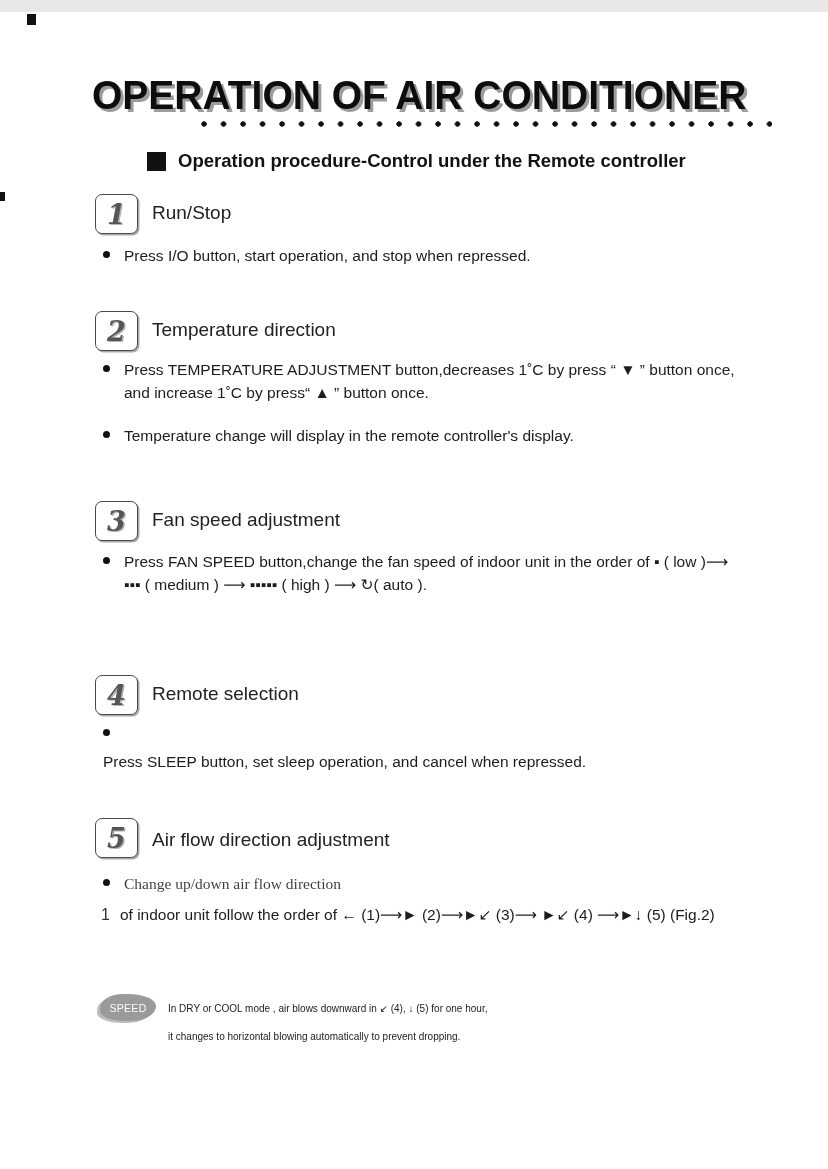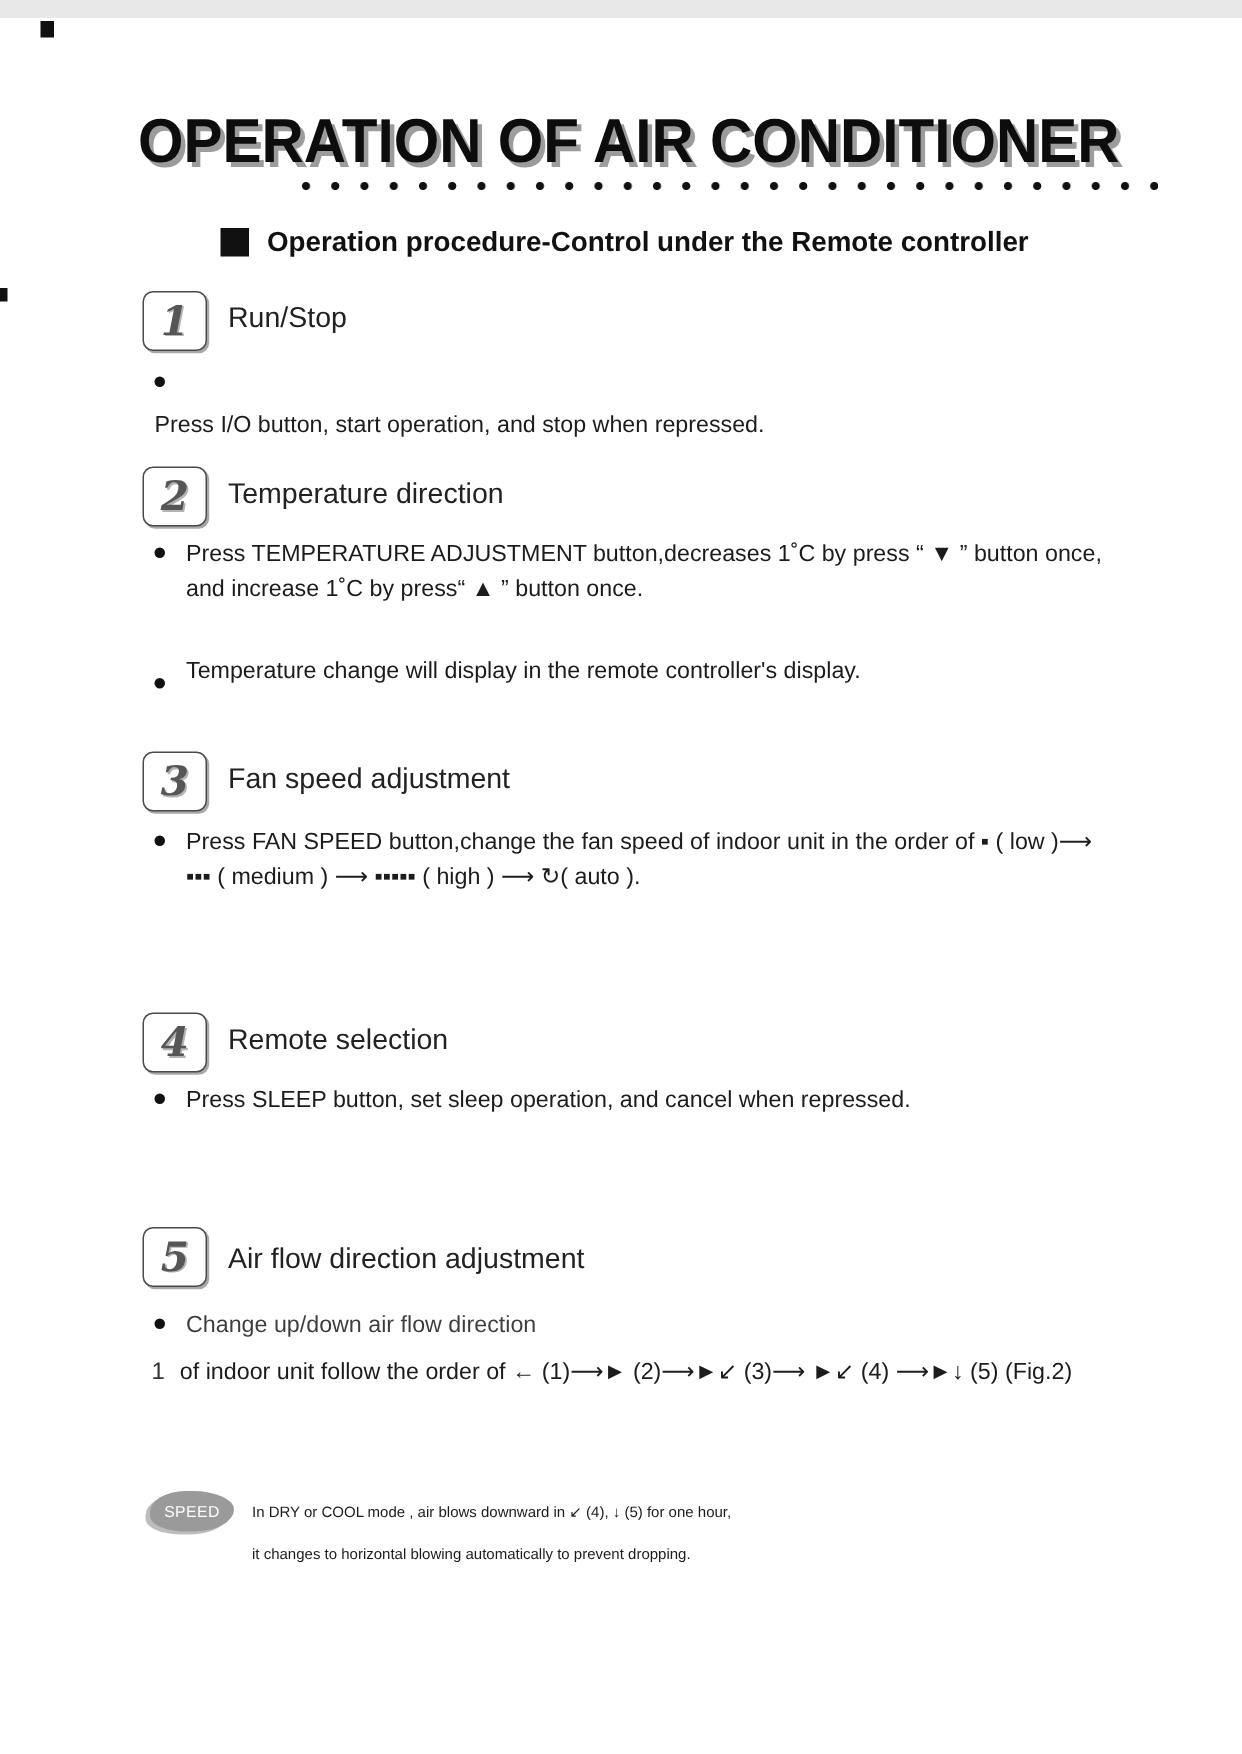--- a/index.html
+++ b/index.html
@@ -73,21 +73,21 @@
 
   .numbered-item{
     position:absolute;left:101px;right:20px;
     display:flex;align-items:flex-start;gap:10px;
   }
   .numbered-item .marker{
     font-size:16px;line-height:29px;color:#333;flex:0 0 auto;
   }
   .numbered-item .txt{font-size:15.5px;line-height:29px;color:#1c1c1c;}
 
-  .faded{color:#4c4c4c;opacity:0.85;}
+  .faded{color:#4c4c4c;opacity:0.85;font-family:Liberation Serif, serif;}
 
   .notice-blob{
     position:absolute;left:100px;top:982px;
     width:56px;height:27px;
     background:#9a9a9a;
     border-radius:46% 54% 52% 48% / 58% 50% 60% 42%;
     box-shadow:-3px 2px 0 #bdbdbd;
     display:flex;align-items:center;justify-content:center;
   }
   .notice-label{
@@ -111,39 +111,39 @@
 
   <div class="subtitle-row">
     <span class="subtitle-square"></span>
     <span>Operation procedure-Control under the Remote controller</span>
   </div>
 
   <div class="num-box" style="top:182px;">
     <span class="num-glyph">1</span>
   </div>
   <div class="sec-heading" style="top:190px;">Run/Stop</div>
-  <div class="bullet" style="top:232px;flex-direction:column;">
+  <div class="bullet" style="top:232px;">
     <span class="dot"></span>
     <div class="txt">
       <div>Press I/O button, start operation, and stop when repressed.</div>
     </div>
   </div>
 
   <div class="num-box" style="top:299px;">
     <span class="num-glyph">2</span>
   </div>
   <div class="sec-heading" style="top:307px;">Temperature direction</div>
   <div class="bullet" style="top:346px;">
     <span class="dot"></span>
     <div class="txt">
       <div>Press TEMPERATURE ADJUSTMENT button,decreases 1˚C by press “ ▼ ” button once,</div>
       <div>and increase 1˚C by press“ ▲ ” button once.</div>
     </div>
   </div>
-  <div class="bullet" style="top:424px;align-items:flex-end;">
+  <div class="bullet" style="top:412px;">
     <span class="dot"></span>
     <div class="txt">
       <div>Temperature change will display in the remote controller's display.</div>
     </div>
   </div>
 
   <div class="num-box" style="top:489px;">
     <span class="num-glyph">3</span>
   </div>
   <div class="sec-heading" style="top:497px;">Fan speed adjustment</div>
@@ -152,21 +152,21 @@
     <div class="txt">
       <div>Press FAN SPEED button,change the fan speed of indoor unit in the order of ▪ ( low )⟶</div>
       <div>▪▪▪ ( medium ) ⟶ ▪▪▪▪▪ ( high ) ⟶ ↻( auto ).</div>
     </div>
   </div>
 
   <div class="num-box" style="top:663px;">
     <span class="num-glyph">4</span>
   </div>
   <div class="sec-heading" style="top:671px;">Remote selection</div>
-  <div class="bullet" style="top:710px;">
+  <div class="bullet" style="top:710px;flex-direction:column;">
     <span class="dot"></span>
     <div class="txt">
       <div>Press SLEEP button, set sleep operation, and cancel  when repressed.</div>
     </div>
   </div>
 
   <div class="num-box" style="top:806px;">
     <span class="num-glyph">5</span>
   </div>
   <div class="sec-heading" style="top:817px;">Air flow direction adjustment</div>

